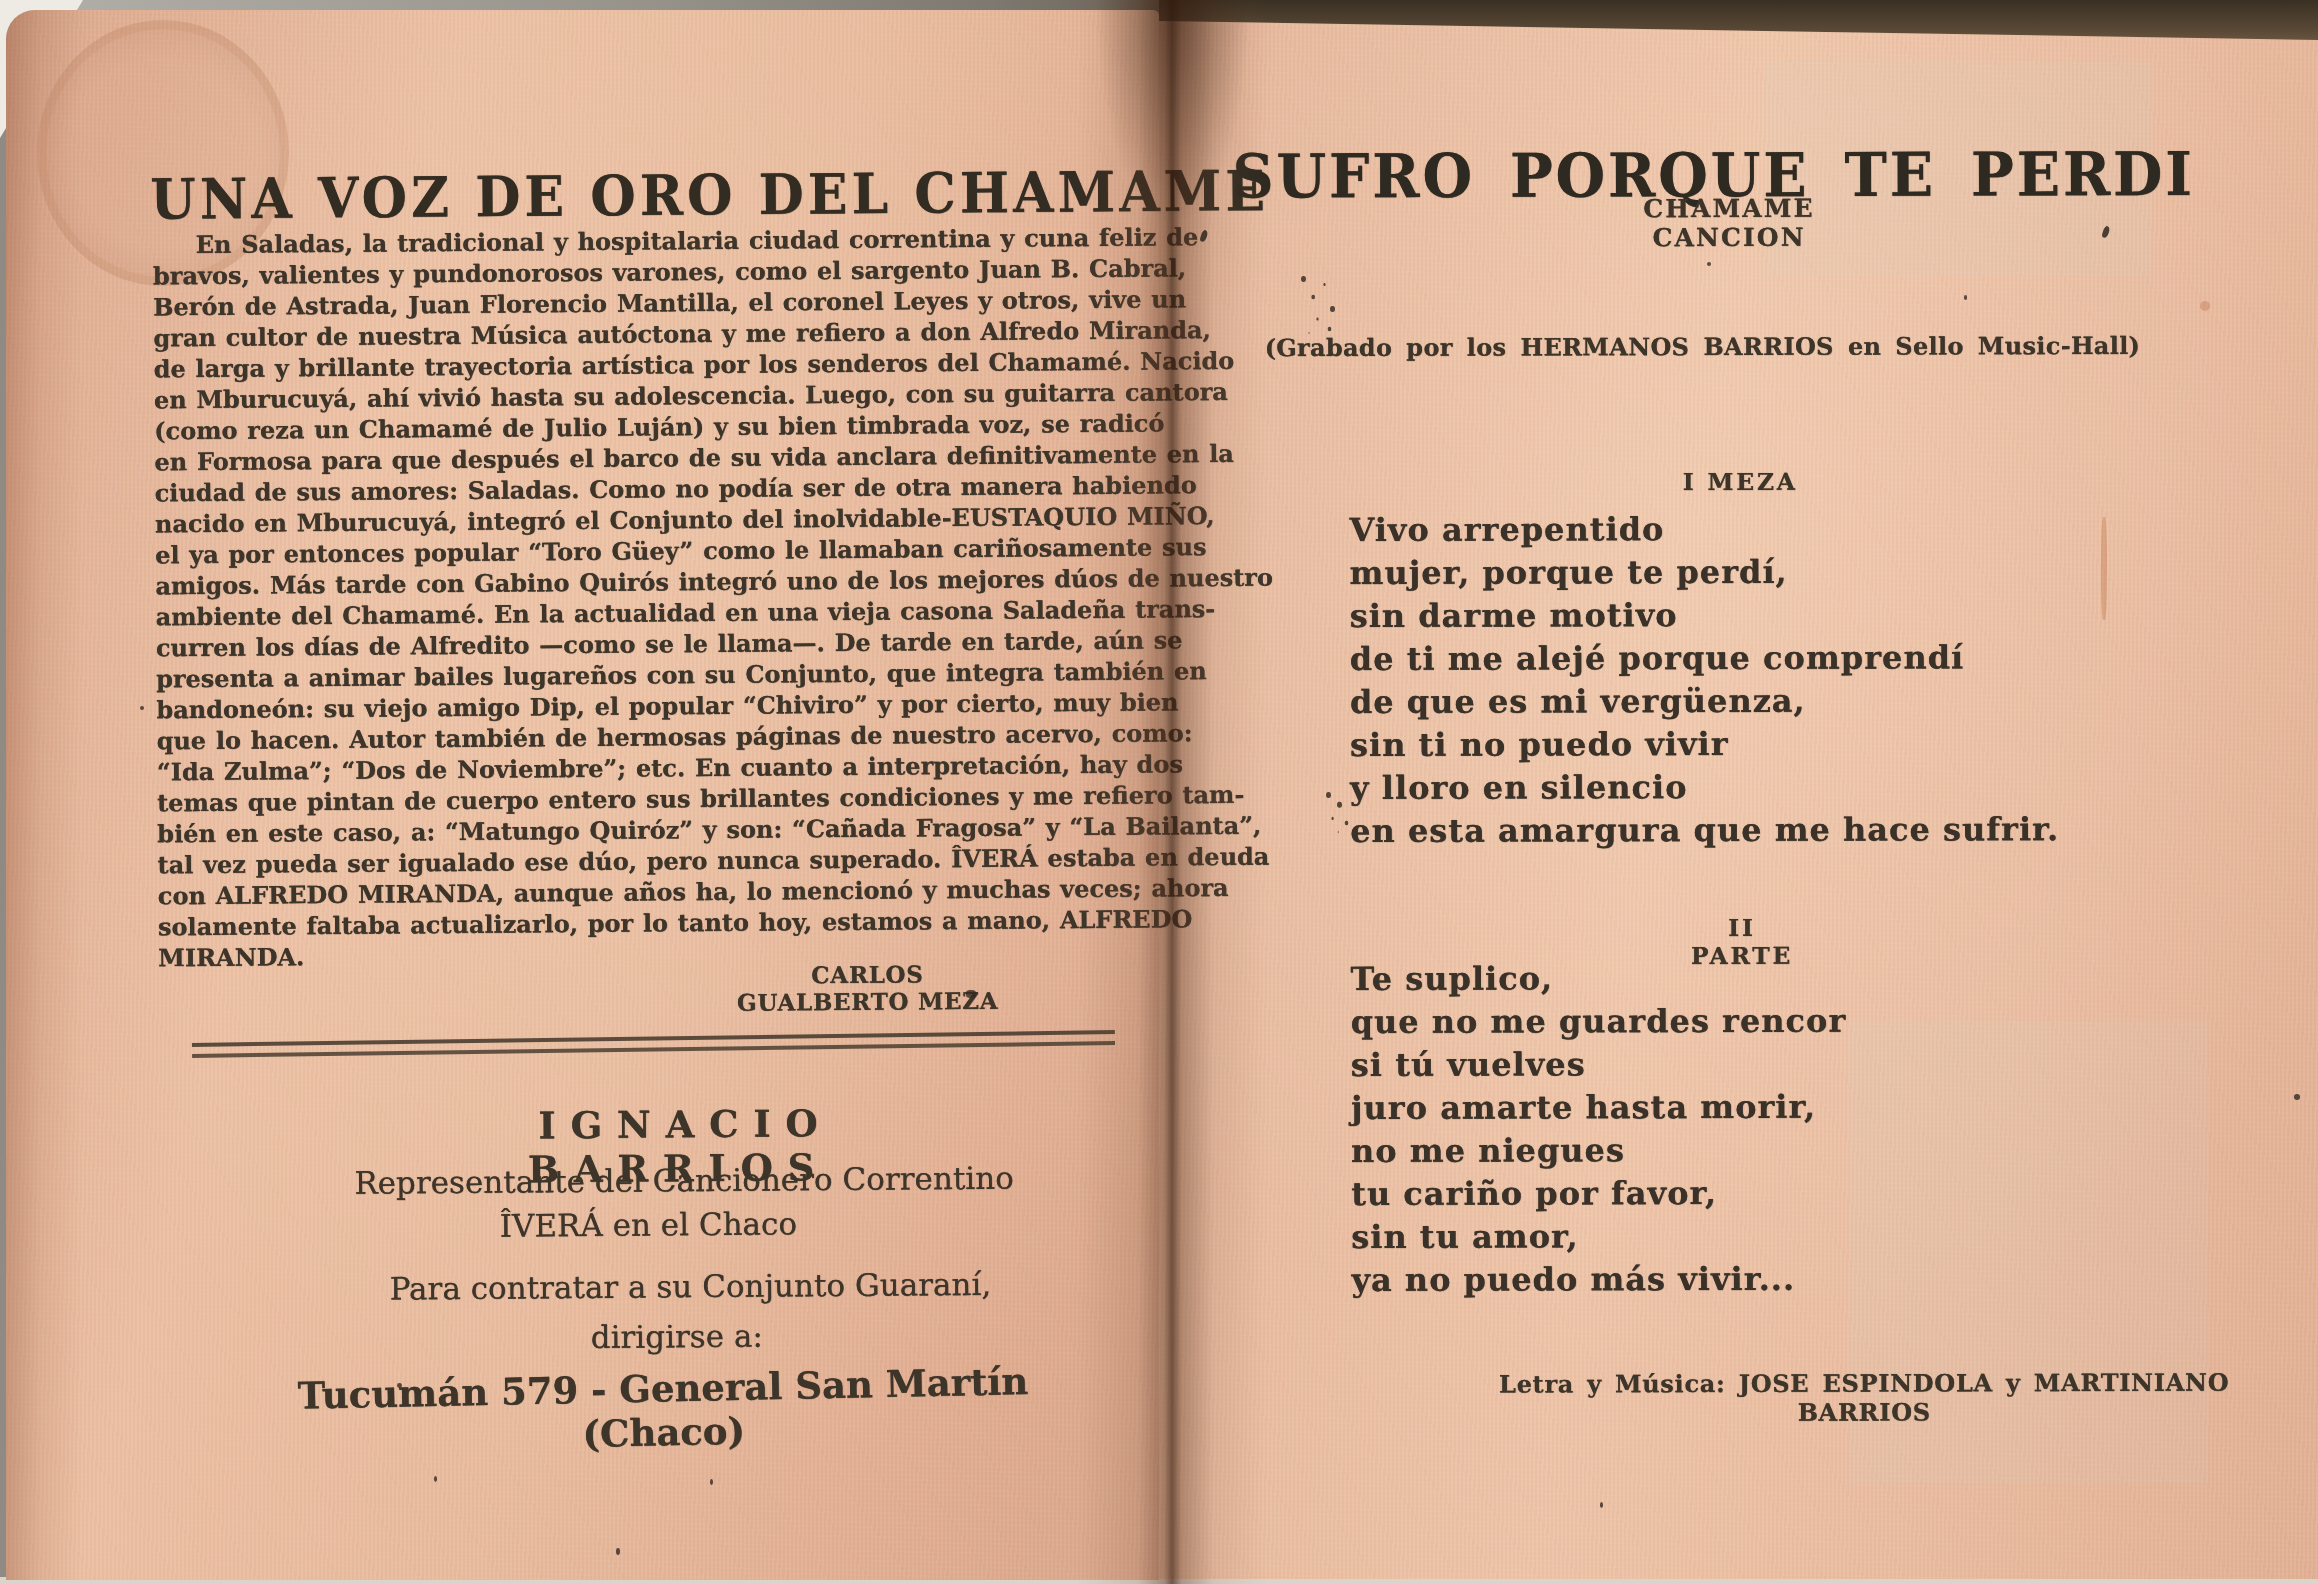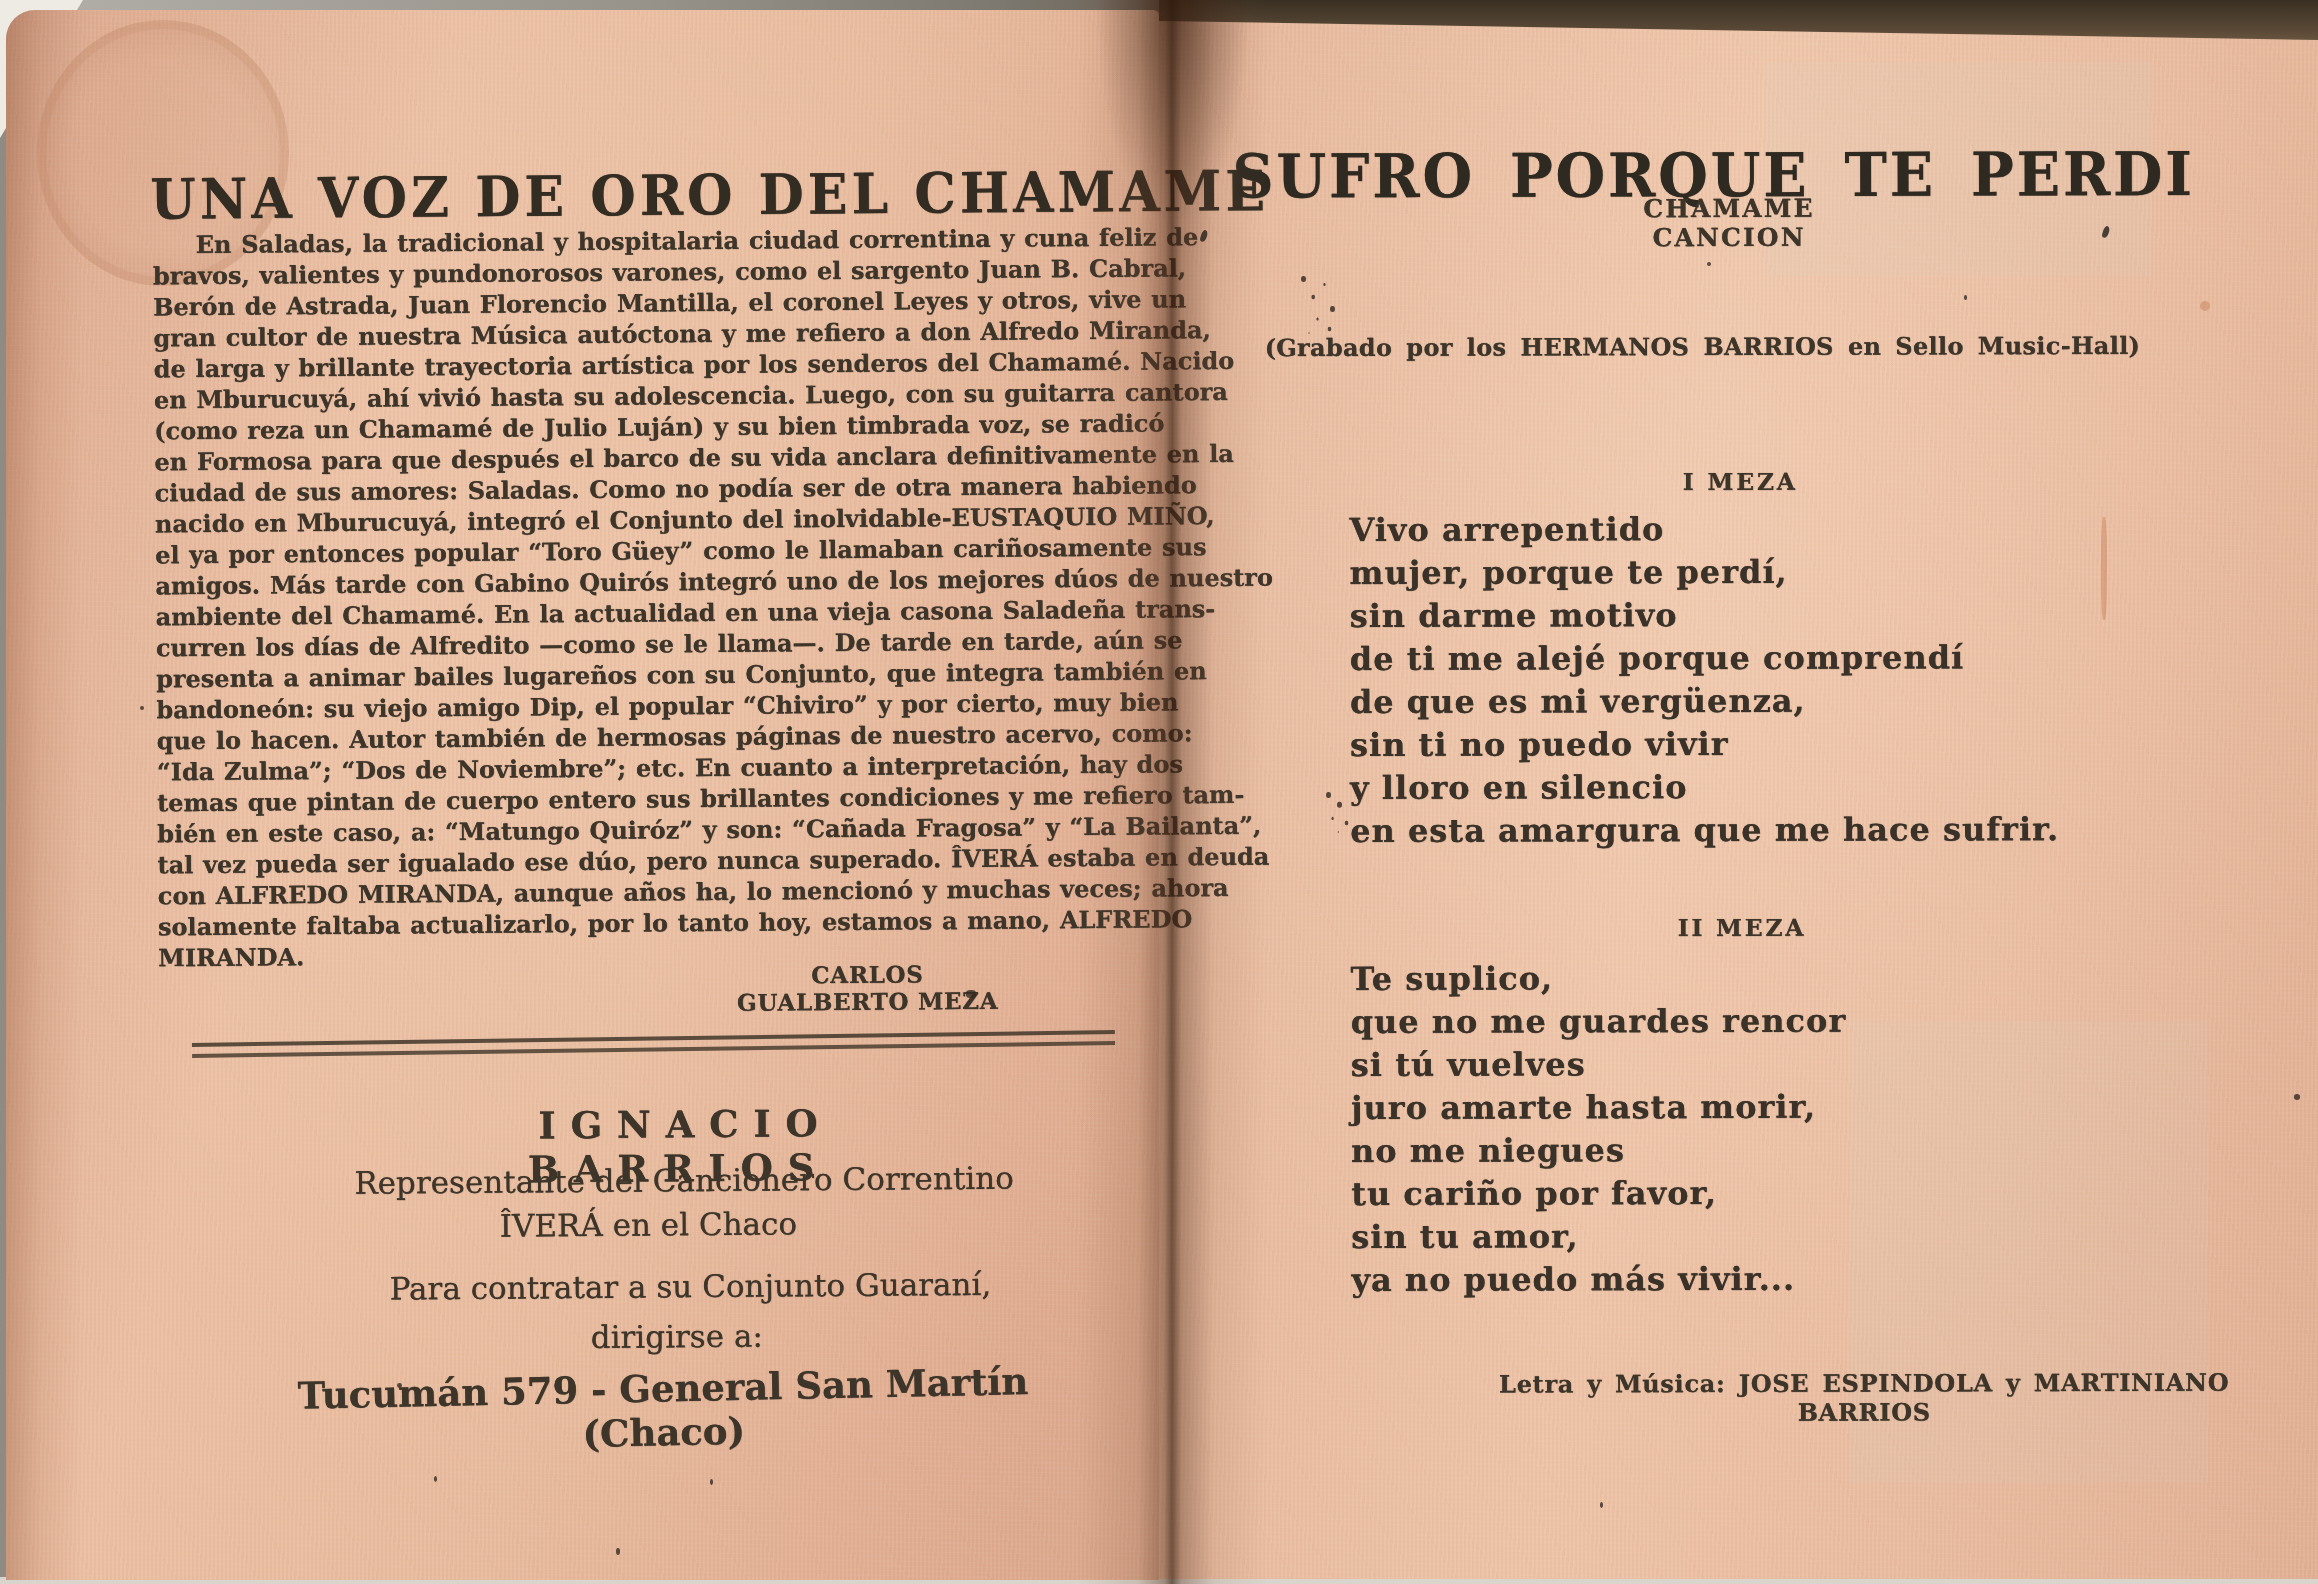--- a/index.html
+++ b/index.html
@@ -163,21 +163,21 @@
     <div class="txt lyrics lyrics1">
         <div class="lline">Vivo arrepentido</div>
         <div class="lline">mujer, porque te perdí,</div>
         <div class="lline">sin darme motivo</div>
         <div class="lline">de ti me alejé porque comprendí</div>
         <div class="lline">de que es mi vergüenza,</div>
         <div class="lline">sin ti no puedo vivir</div>
         <div class="lline">y lloro en silencio</div>
         <div class="lline">en esta amargura que me hace sufrir.</div>
       </div>
-    <div class="txt r-h2">II MEZA</div>
+    <div class="txt r-h2">II PARTE</div>
     <div class="txt lyrics lyrics2">
         <div class="lline">Te suplico,</div>
         <div class="lline">que no me guardes rencor</div>
         <div class="lline">si tú vuelves</div>
         <div class="lline">juro amarte hasta morir,</div>
         <div class="lline">no me niegues</div>
         <div class="lline">tu cariño por favor,</div>
         <div class="lline">sin tu amor,</div>
         <div class="lline">ya no puedo más vivir...</div>
       </div>

